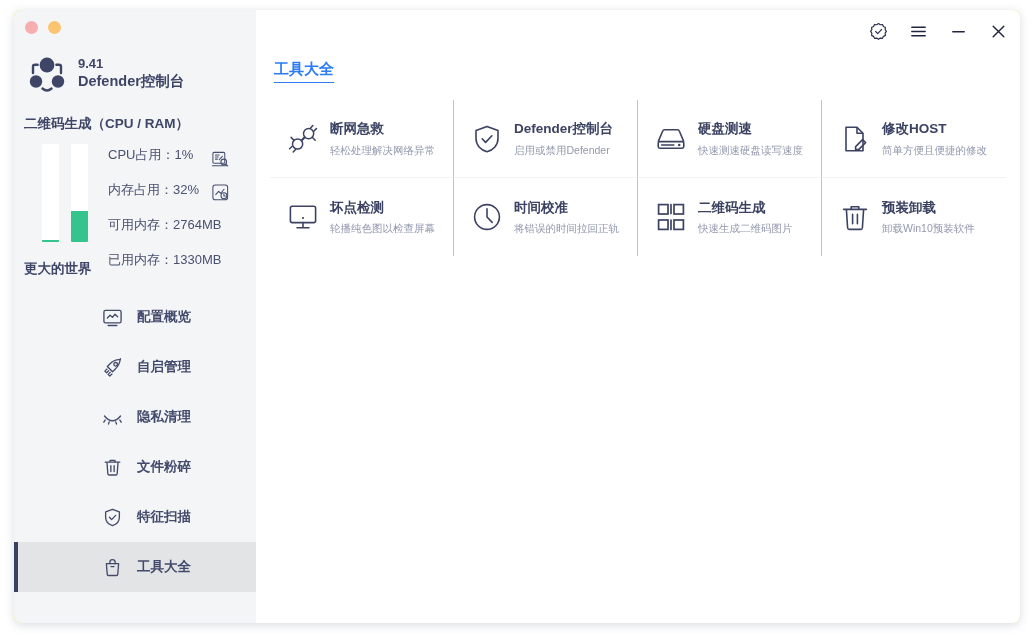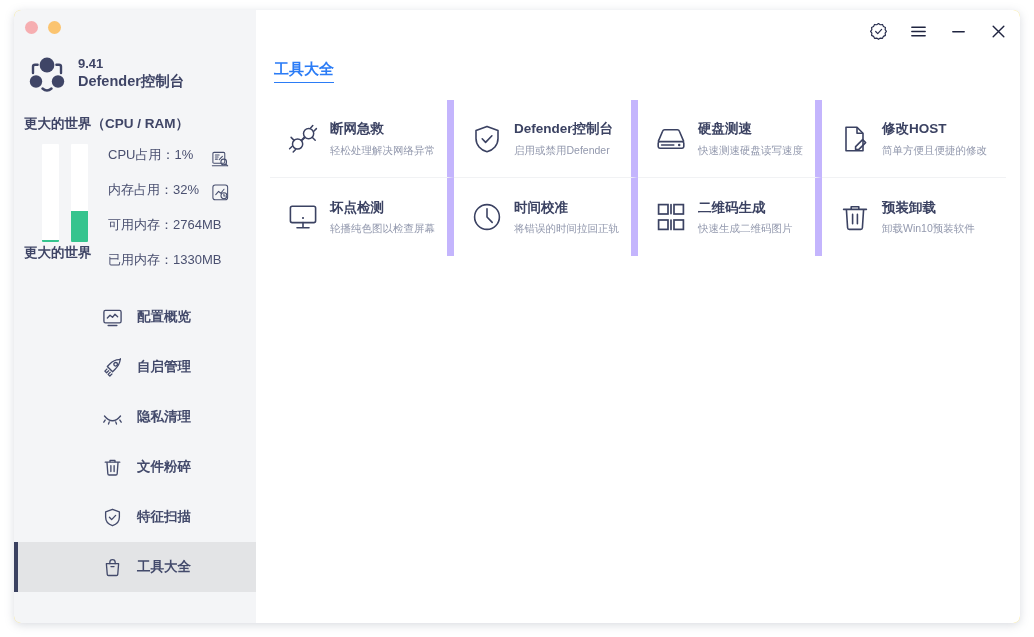--- a/index.html
+++ b/index.html
@@ -39,21 +39,21 @@
     width:17px;height:98px;background:#ffffff;border-radius:1px;
     display:flex;flex-direction:column;justify-content:flex-end;overflow:hidden;
   }
   .bar-fill{width:100%;background:#35c48e;}
   .perf-stats{margin-left:20px;display:flex;flex-direction:column;gap:12px;padding-top:3px;}
   .perf-row{font-size:13px;color:#4a5070;line-height:23px;white-space:nowrap;}
   .perf-icons{position:absolute;right:16px;top:10px;display:flex;flex-direction:column;gap:14px;}
   .perf-ic{width:19px;height:19px;cursor:pointer;}
 
   .more-world{
-    position:absolute;left:10px;top:234px;font-size:13.5px;font-weight:bold;color:#3f4566;
+    position:absolute;left:10px;top:250px;font-size:13.5px;font-weight:bold;color:#3f4566;
   }
 
   .navlist{position:absolute;left:0;top:282px;width:242px;}
   .navitem{
     height:50px;display:flex;align-items:center;gap:14px;
     padding-left:84px;box-sizing:border-box;cursor:pointer;
     border-left:4px solid transparent;position:relative;
   }
   .navitem .ni-ic{width:21px;height:21px;flex:0 0 21px;display:block;}
   .navitem .ni-label{font-size:13.5px;color:#434a6b;font-weight:bold;white-space:nowrap;}
@@ -70,21 +70,21 @@
     display:inline-block;cursor:pointer;
   }
 
   .grid{
     position:absolute;left:14px;top:90px;width:736px;
     display:grid;grid-template-columns:repeat(4,184px);
   }
   .cell{
     height:78px;box-sizing:border-box;
     display:flex;align-items:center;gap:12px;padding-left:18px;
-    cursor:pointer;border-right:7px solid #c4b5fd;border-bottom:1px solid #f1f2f4;
+    cursor:pointer;border-right:1px solid #c4b5fd;border-bottom:1px solid #f1f2f4;
   }
   .cell:nth-child(4n){border-right:none;}
   .cell:nth-child(n+5){border-bottom:none;}
   .cell-ic{width:30px;height:30px;flex:0 0 30px;display:block;}
   .cell-txt{line-height:1.35;}
   .cell-title{font-size:13.5px;font-weight:bold;color:#3b4262;white-space:nowrap;}
   .cell-sub{font-size:10.5px;color:#9298ad;margin-top:4px;white-space:nowrap;}
 
   svg{display:block;}
 </style>
@@ -110,21 +110,21 @@
           <path d="M35 21 L35 14.5 Q35 12.8 33 12.8 L30.4 12.8" fill="none" stroke="#3f4566" stroke-width="2.4" stroke-linecap="round"></path>
           <path d="M16.5 36.5 Q21 40.5 25.5 36.5" fill="none" stroke="#3f4566" stroke-width="2.4" stroke-linecap="round"></path>
         </svg>
       </span>
       <span class="brand-text">
         <div class="brand-ver">9.41</div>
         <div class="brand-name">Defender控制台</div>
       </span>
     </div>
 
-    <div class="perf-title">更大的世界（CPU / RAM）</div>
+    <div class="perf-title">二维码生成（CPU / RAM）</div>
 
     <div class="perf-body">
       <div class="bars">
         <div class="bar-track">
           <div class="bar-fill" id="cpu-fill" style="height: 2%; background: rgb(53, 196, 142);"></div>
         </div>
         <div class="bar-track">
           <div class="bar-fill" id="ram-fill" style="height: 32%; background: rgb(53, 196, 142);"></div>
         </div>
       </div>

